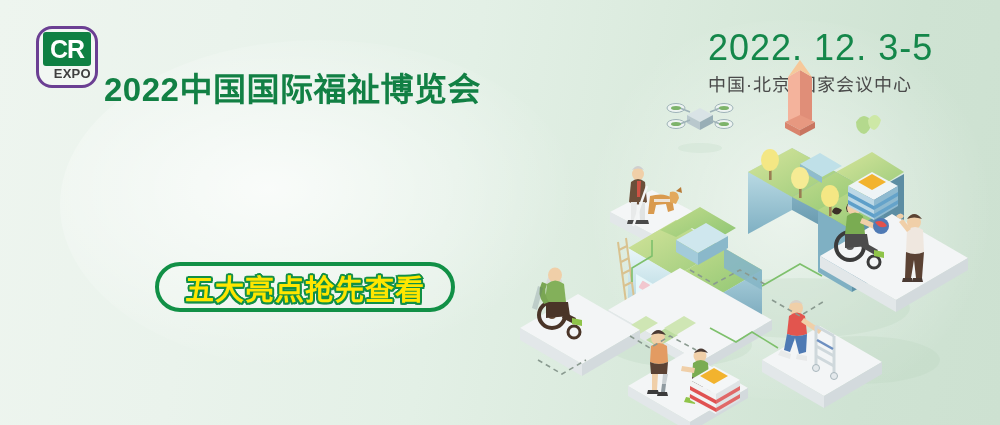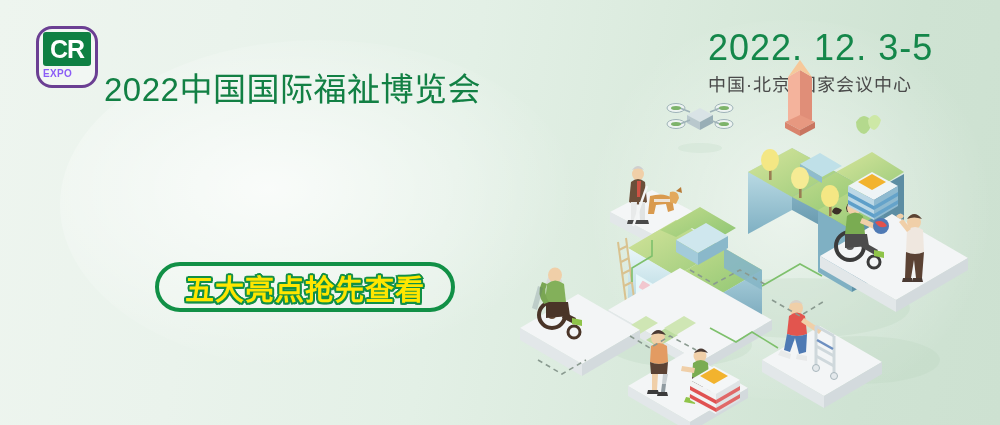--- a/index.html
+++ b/index.html
@@ -22,27 +22,27 @@
     background:radial-gradient(ellipse at 40% 45%,rgba(255,255,255,.75) 0%,rgba(255,255,255,0) 70%);}
 
   
   #logo{position:absolute;left:36px;top:26px;width:62px;height:62px;
     border:3px solid #6b3f93;border-radius:16px;background:#f2f7f3;
     box-sizing:border-box;padding:3px 4px 2px 4px;}
   #logo .cr-box{background:#0f8043;border-radius:3px;height:34px;
     display:flex;align-items:center;justify-content:center;}
   #logo .cr-box span{color:#ffffff;font-weight:bold;font-size:25px;letter-spacing:-1px;line-height:1;
     font-family:"Liberation Sans",sans-serif;}
-  #logo .expo{color:#8b5cf6;font-weight:bold;font-size:10px;text-align:left;
+  #logo .expo{color:#404040;font-weight:bold;font-size:13px;text-align:right;
     letter-spacing:.3px;line-height:16px;font-family:"Liberation Sans",sans-serif;}
 
   
   #titles{position:absolute;left:104px;top:70px;width:440px;}
   .t-line{
-    color:#128044;font-weight:normal;font-size:33px;line-height:40px;
+    color:#128044;font-weight:bold;font-size:33px;line-height:40px;
     letter-spacing:.5px;white-space:nowrap;
     font-family:"Liberation Sans","DejaVu Sans",sans-serif;
   }
   .t-line.l1{font-size:33px;}
   .t-line.l2{font-size:33px;text-decoration:none;position:relative;padding-left:14px;}
   .t-line.l2:after{content:"";position:absolute;left:14px;right:6px;bottom:2px;height:2px;background:#128044;}
 
   #slogan{
     position:absolute;left:150px;top:182px;
     color:#0f8547;font-weight:bold;font-size:63px;line-height:70px;

